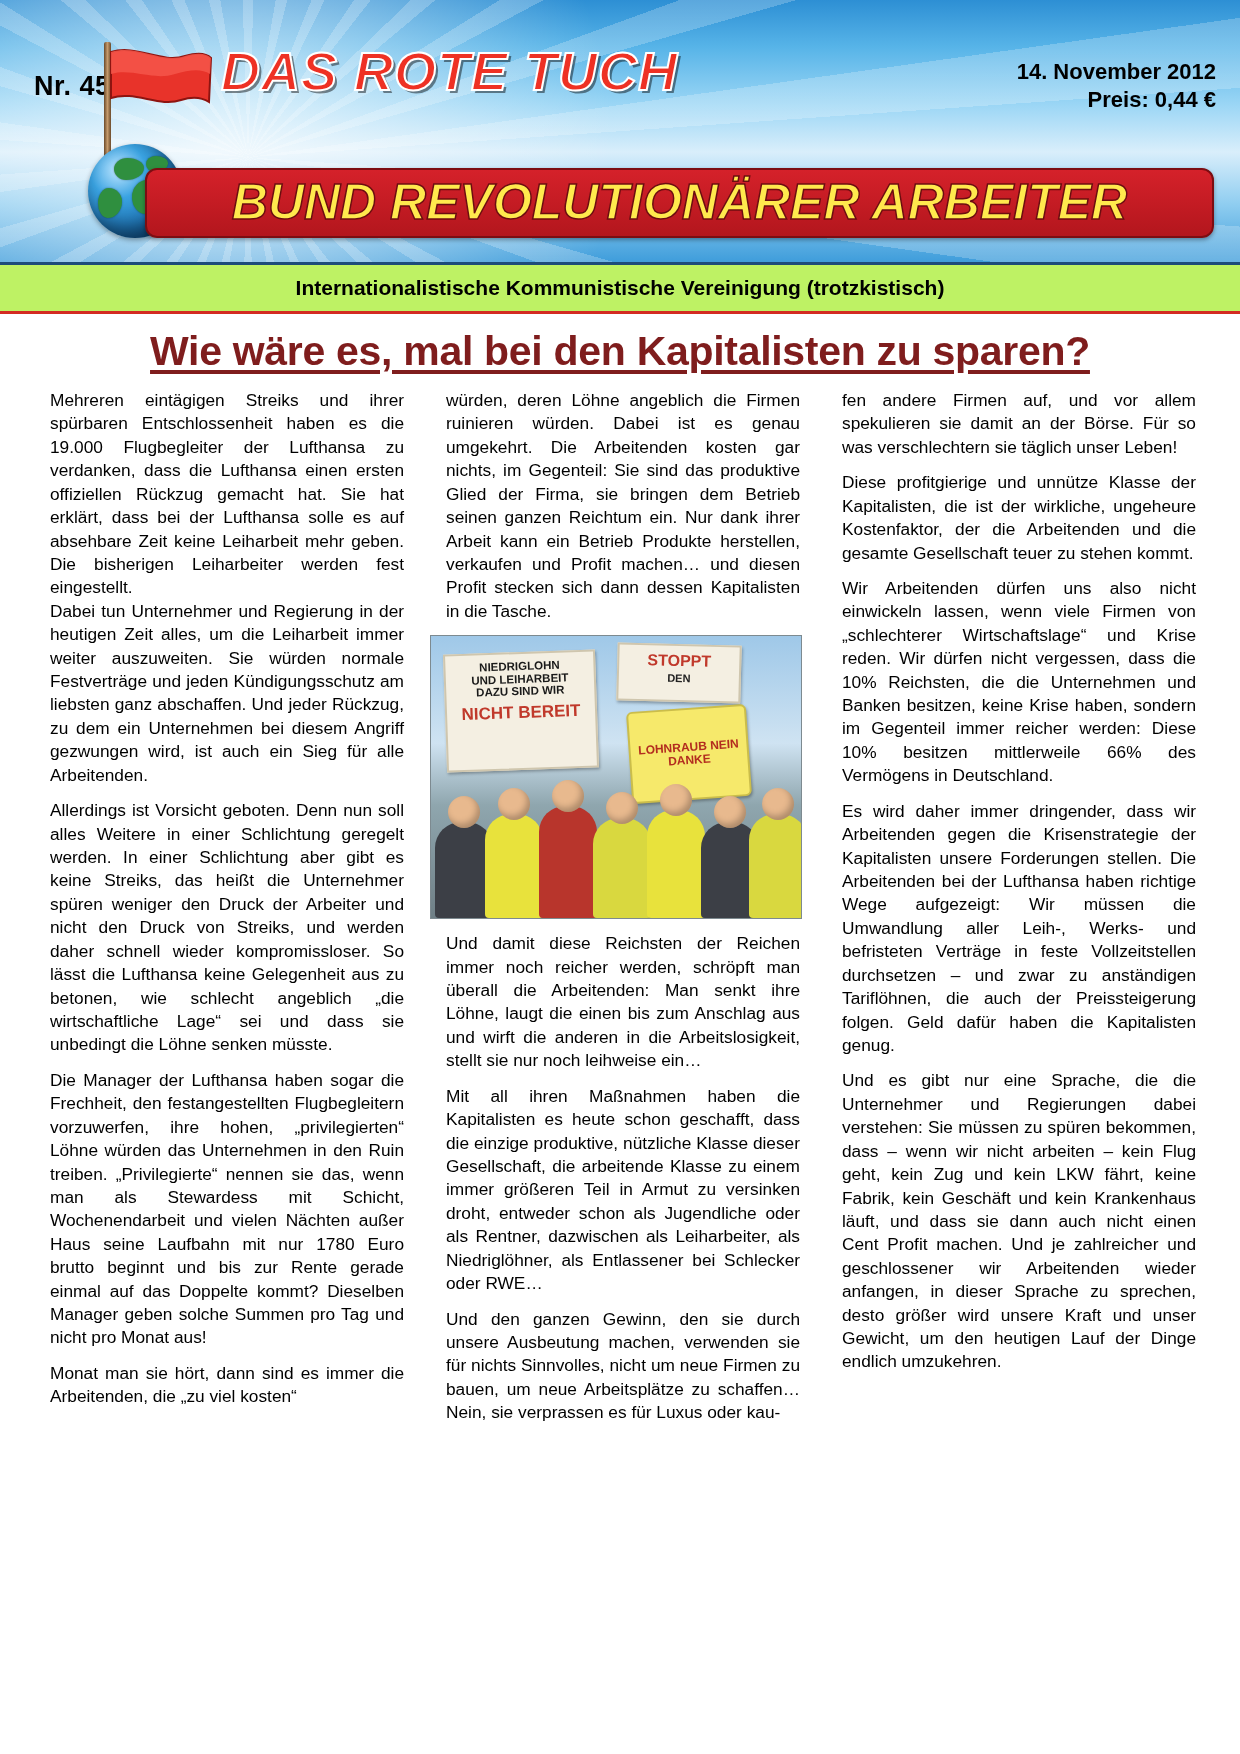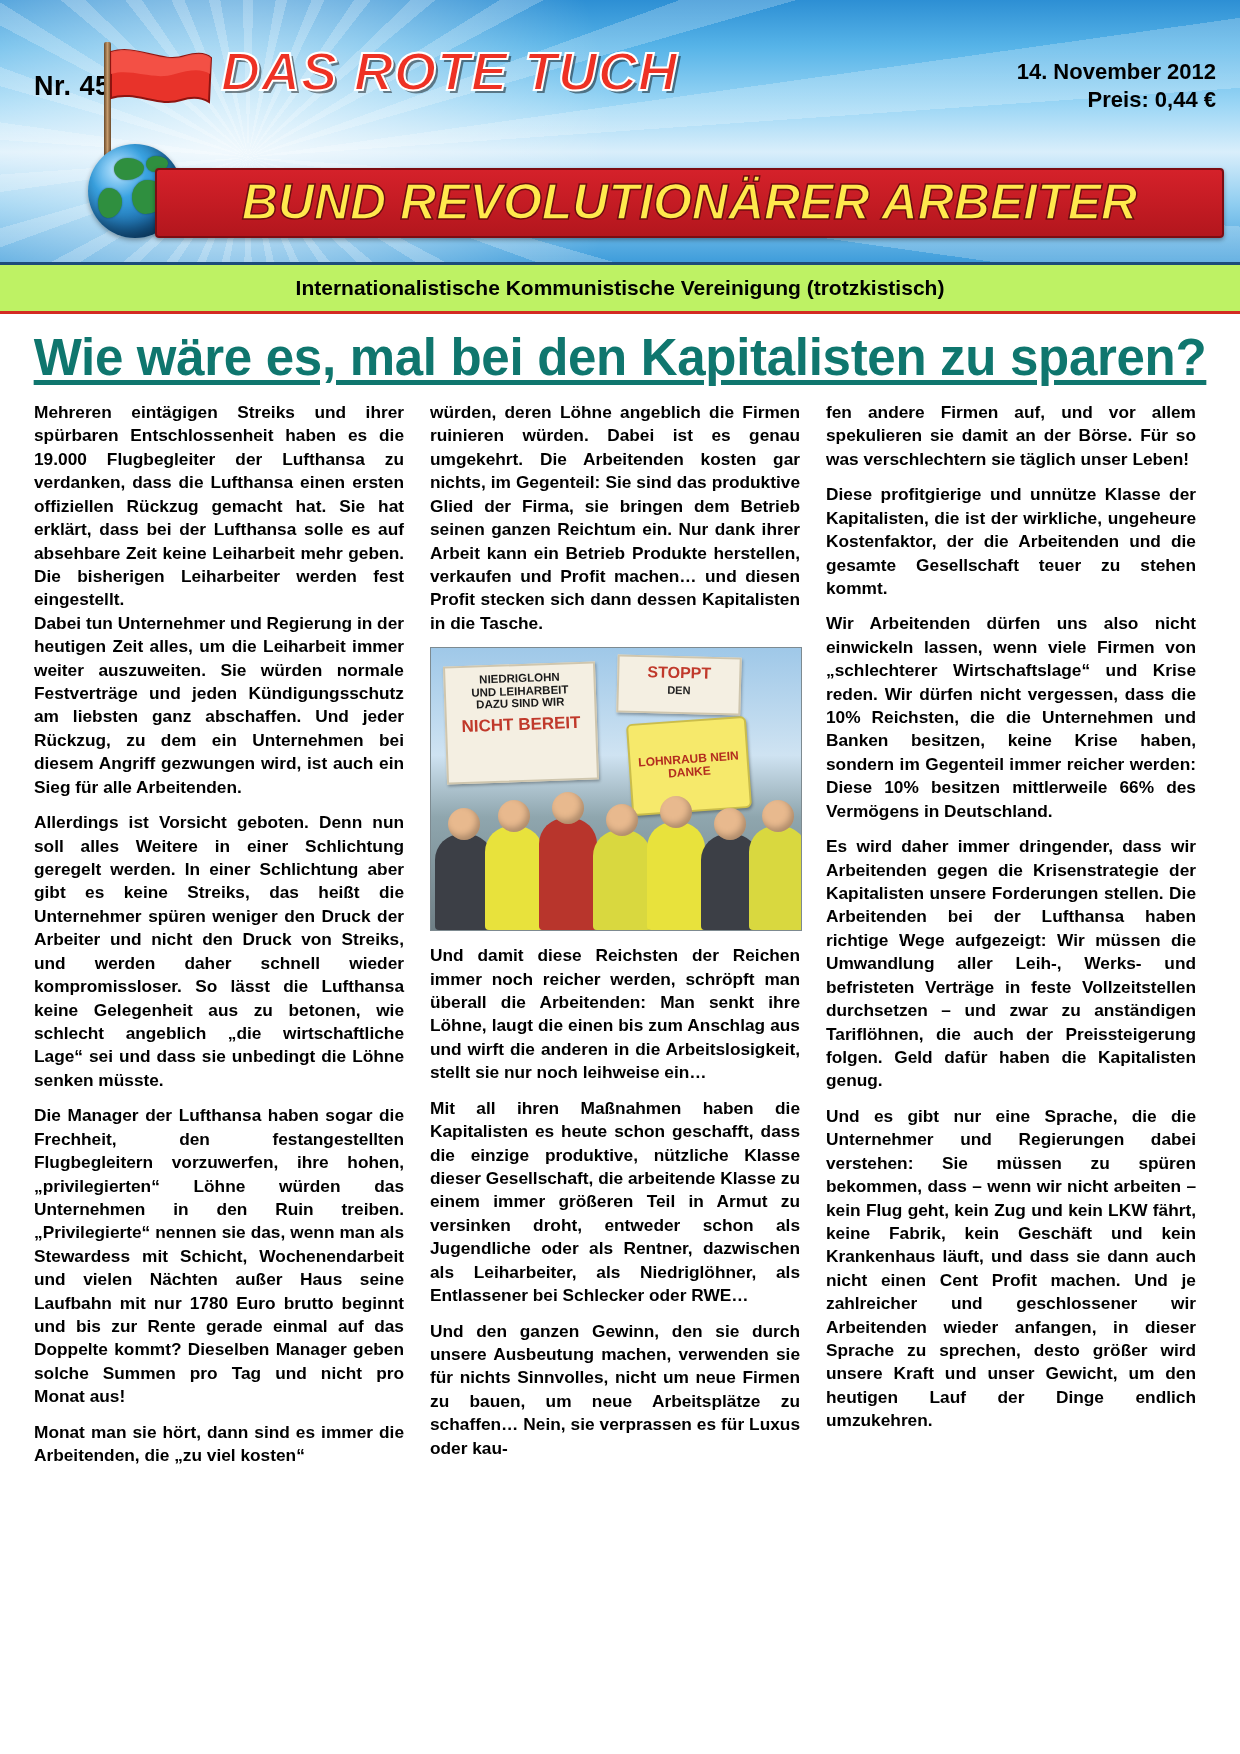--- a/index.html
+++ b/index.html
@@ -112,27 +112,27 @@
     right: 24px;
     top: 58px;
     text-align: right;
     font-size: 22px;
     font-weight: bold;
     color: #000;
     line-height: 1.25;
   }
   .mast-sub {
     position: absolute;
-    left: 155px;
+    left: 145px;
     top: 168px;
     width: 1065px;
     height: 66px;
     background: linear-gradient(to bottom, #d5212a 0%, #b3161d 100%);
     border: 2px solid #7c0d12;
-    border-radius: 4px;
+    border-radius: 12px;
     box-shadow: 0 2px 4px rgba(0,0,0,0.35);
   }
   .mast-sub-text {
     position: absolute;
     left: 0; top: 0;
     width: 1065px;
     line-height: 64px;
     text-align: center;
     font-size: 50px;
     font-weight: bold;
@@ -158,23 +158,23 @@
     color: #000;
   }
 
   
   .headline {
     padding: 14px 30px 8px 30px;
     text-align: center;
   }
   .headline-text {
     display: inline-block;
-    font-size: 51px;
-    font-weight: bold;
-    color: #0f766e;
+    font-size: 41px;
+    font-weight: bold;
+    color: #7f1d1d;
     text-decoration: underline;
     text-underline-offset: 5px;
     letter-spacing: -0.3px;
   }
 
   
   .columns {
     display: flex;
     gap: 26px;
     padding: 6px 34px 0 34px;
@@ -183,22 +183,21 @@
   }
   .col {
     width: 370px;
     font-size: 17.3px;
     line-height: 1.355;
     text-align: justify;
     hyphens: auto;
     -webkit-hyphens: auto;
   }
   .col p {
-    margin: 0 0 12px 0;
-    font-weight: bold;
+    margin: 0 0 12px 16px;
   }
   .col p.tight {
     margin-bottom: 0;
   }
 
   
   .photo {
     position: relative;
     width: 370px;
     height: 282px;

